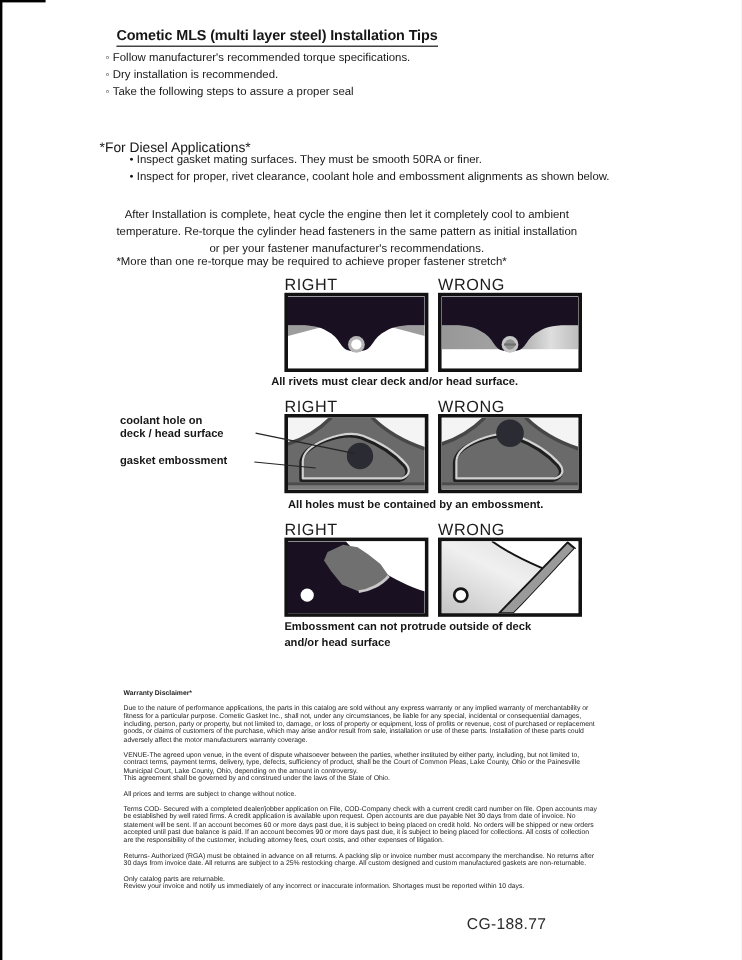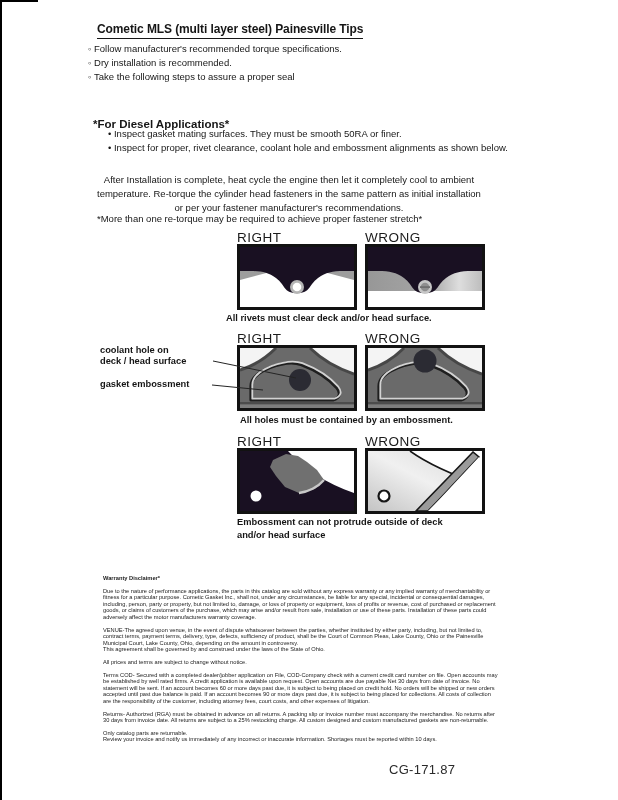--- a/index.html
+++ b/index.html
@@ -14,21 +14,21 @@
   .edge-top{left:0;top:0;width:38px;height:2px;background:#000;}
   
   .title{left:97px;top:22px;font-size:12px;font-weight:bold;letter-spacing:-0.1px;
     border-bottom:1.6px solid #161616;padding-bottom:2px;white-space:nowrap;}
   
   .bullets{left:88px;top:42px;font-size:9.5px;line-height:14px;white-space:nowrap;}
   .b1::before{content:"\25E6\00a0";font-size:9.5px;}
   .subbullets{left:108px;top:84px;font-size:9.5px;line-height:14px;white-space:nowrap;margin-top:43px;}
   .b2::before{content:"\2022\00a0";font-size:9.5px;}
   
-  .diesel-h{left:93px;top:118px;font-size:11.5px;font-weight:bold;white-space:nowrap;}
+  .diesel-h{left:83px;top:118px;font-size:11.5px;font-weight:normal;white-space:nowrap;}
   .para{font-size:9.5px;line-height:14px;white-space:nowrap;}
   .p1{left:97px;top:137px;} .p2{left:97px;top:173px;text-align:center;} .p3{left:97px;top:212px;}
   
   .hdr{width:120px;font-size:13.5px;font-weight:500;letter-spacing:0.5px;color:#1b1b1b;white-space:nowrap;}
   .cap{font-size:9.3px;font-weight:bold;line-height:13px;white-space:nowrap;}
   .panel{position:absolute;width:120px;height:66px;border:3px solid #121212;box-sizing:border-box;background:#fff;overflow:hidden;}
   .panel svg{display:block;width:114px;height:60px;}
   
   .ann{width:112px;font-size:9.3px;line-height:11px;white-space:nowrap;font-weight:bold;}
   
@@ -40,21 +40,21 @@
   .pagenum{left:389px;top:762px;font-size:13px;letter-spacing:0.3px;color:#2a2a2a;white-space:nowrap;}
 </style>
 </head>
 <body>
 
 <div class="page">
 
   <div class="abs edge-left"></div>
   <div class="abs edge-top"></div>
 
-  <div class="abs title">Cometic MLS (multi layer steel) Painesville Tips</div>
+  <div class="abs title">Cometic MLS (multi layer steel) Installation Tips</div>
 
   <div class="abs bullets">
       <div class="b1">Follow manufacturer's recommended torque specifications.</div>
       <div class="b1">Dry installation is recommended.</div>
       <div class="b1">Take the following steps to assure a proper seal</div>
     </div>
   <div class="abs subbullets">
       <div class="b2">Inspect gasket mating surfaces.  They must be smooth 50RA or finer.</div>
       <div class="b2">Inspect for proper, rivet clearance, coolant hole and embossment alignments as shown below.</div>
     </div>
@@ -209,15 +209,15 @@
     <div class="legal-block">
         <div>Returns- Authorized (RGA) must be obtained in advance on all returns.  A packing slip or invoice number must accompany the merchandise.  No returns after</div>
         <div>30 days from invoice date.  All returns are subject to a 25% restocking charge.  All custom designed and custom manufactured gaskets are non-returnable.</div>
       </div>
     <div class="legal-block">
         <div>Only catalog parts are returnable.</div>
         <div>Review your invoice and notify us immediately of any incorrect or inaccurate information.  Shortages must be reported within 10 days.</div>
       </div>
   </div>
 
-  <div class="abs pagenum">CG-171.87</div>
+  <div class="abs pagenum">CG-188.77</div>
 
 </div>
 
 </body></html>

